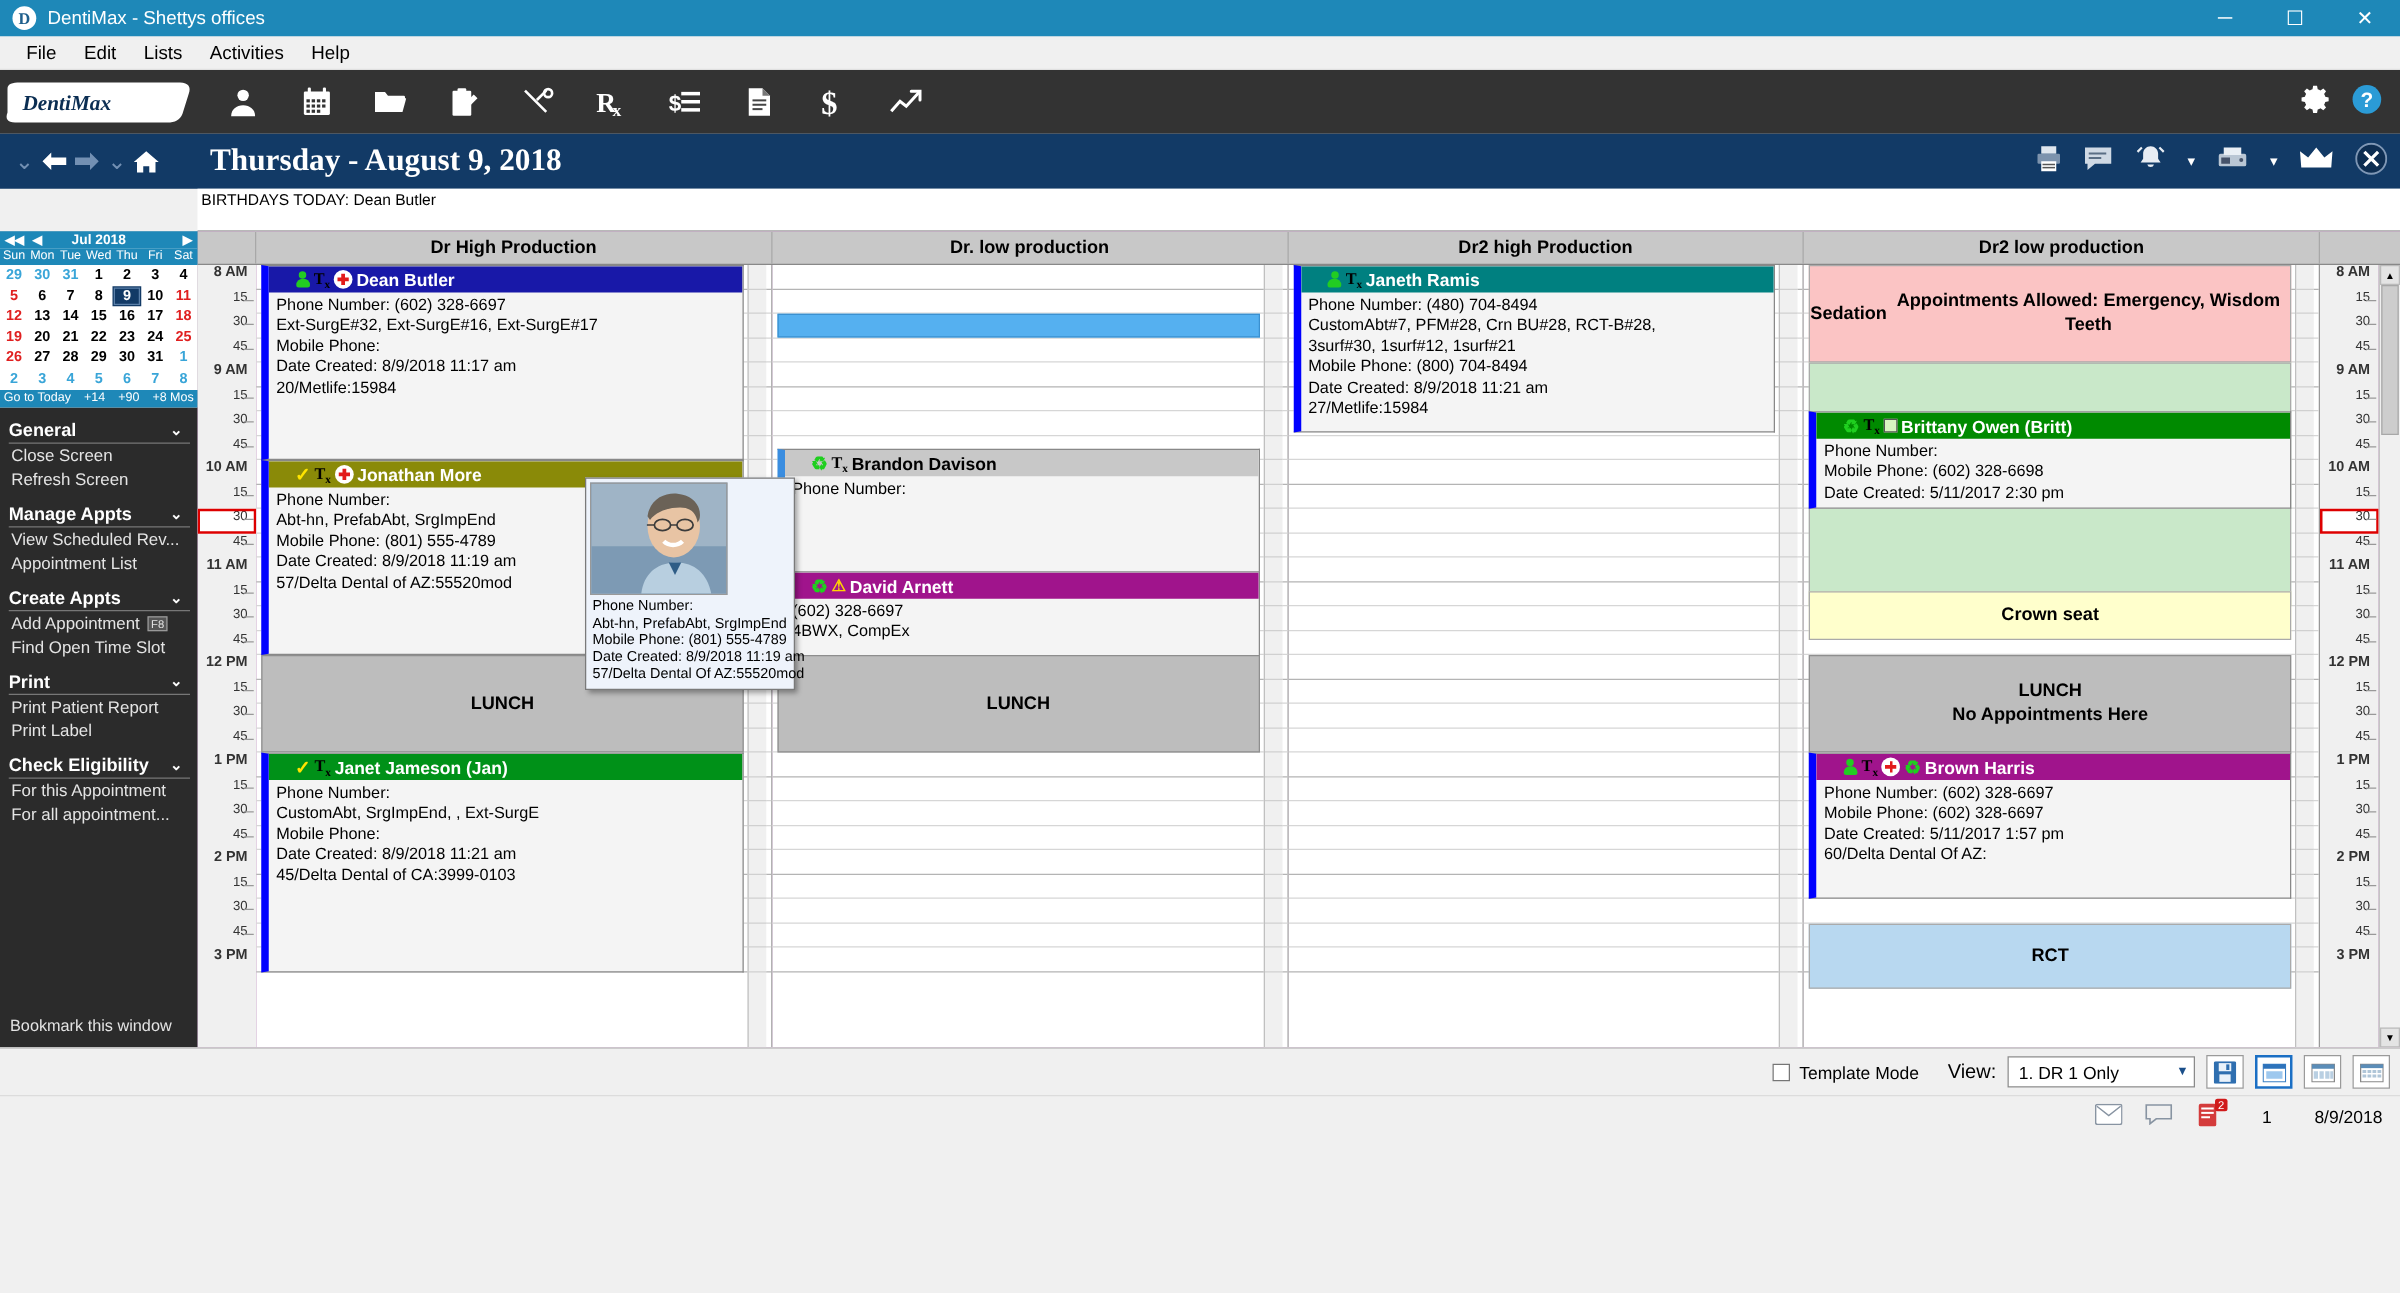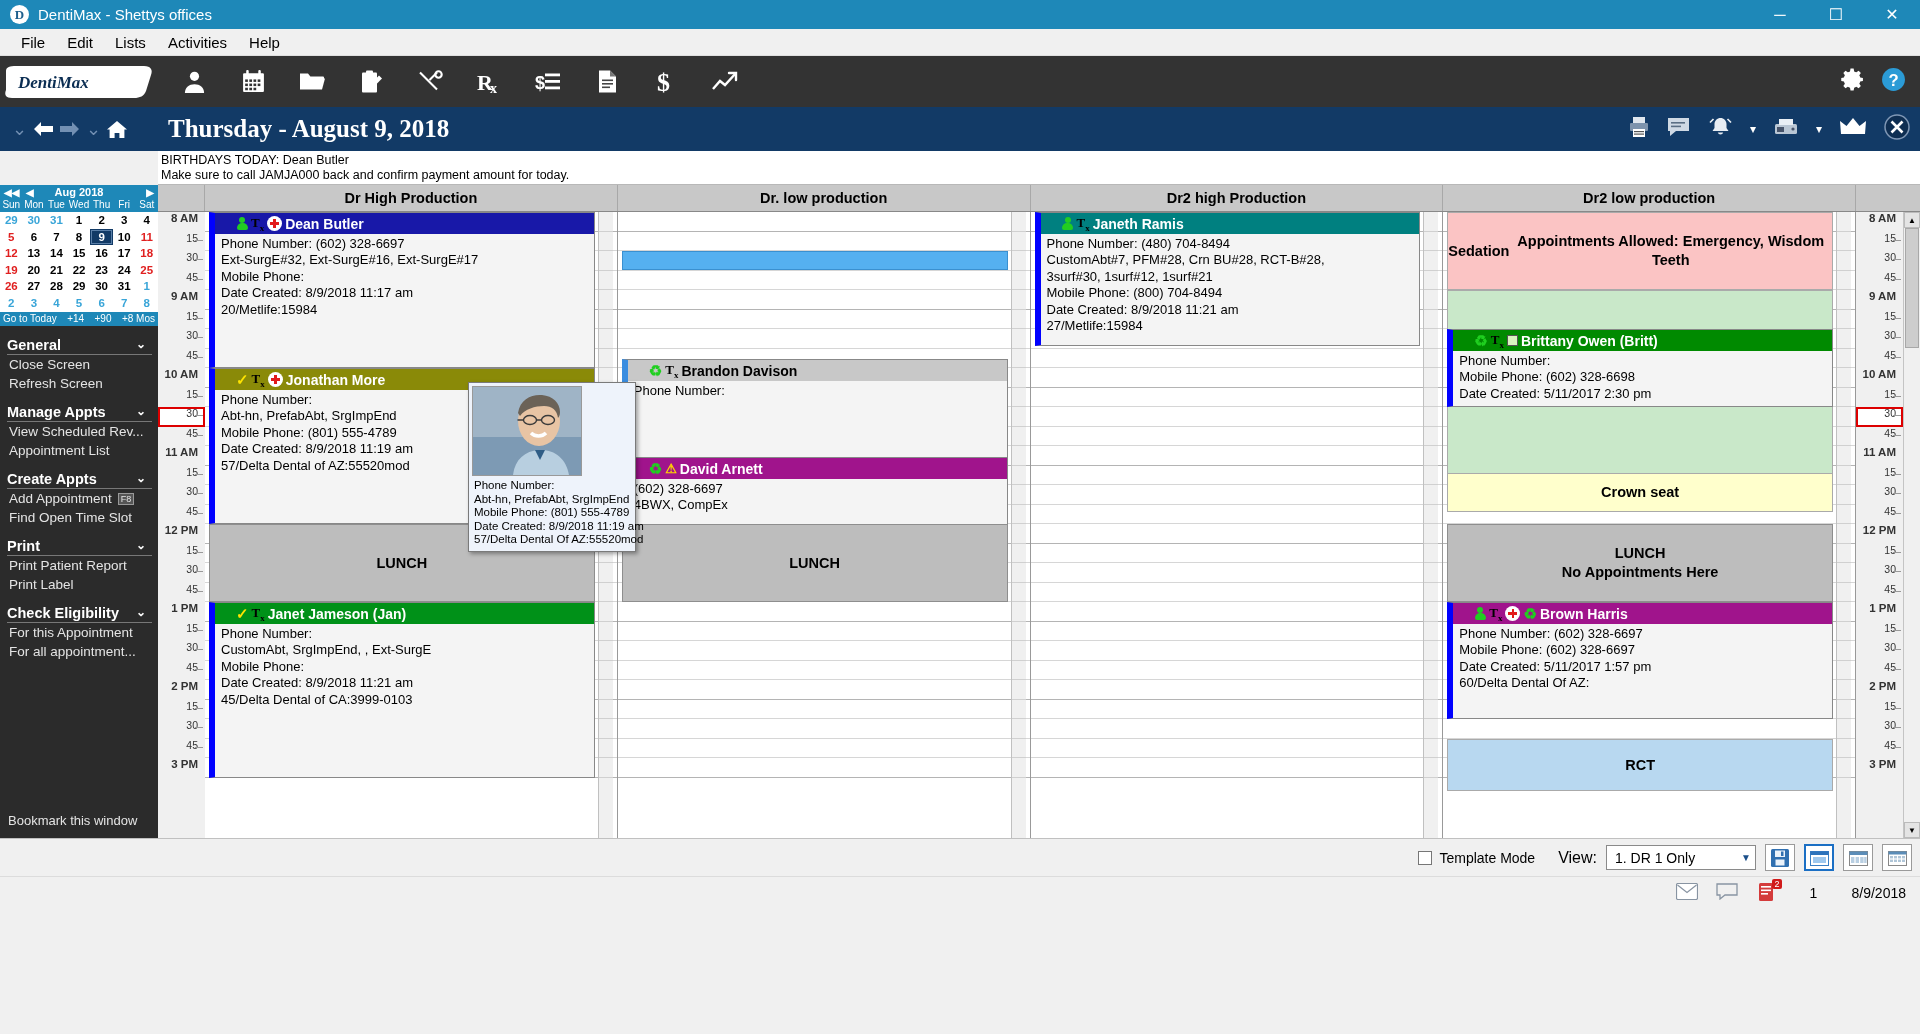--- a/index.html
+++ b/index.html
@@ -363,31 +363,30 @@
       <svg width="26" height="26" viewBox="0 0 26 26">
           <circle cx="13" cy="13" r="12" fill="#0e2e52" stroke="#7f97b5" stroke-width="1.5"></circle>
           <path d="M7.5 7.5l11 11M18.5 7.5l-11 11" stroke="#fff" stroke-width="2.6"></path>
         </svg>
     </span>
   </div>
 </div>
 
 <div class="notice">
   <div>BIRTHDAYS TODAY: Dean Butler</div>
-  <div>Make sure to call JAMJA000 back and confirm payment amount for today.</div>
 </div>
 
 <div class="body">
 
   <div class="sidebar">
     <div class="cal">
       <div class="cal-hdr">
         <span class="ar" style="left:4px">◀◀</span>
         <span class="ar" style="left:26px">◀</span>
-        <span>Aug 2018</span>
+        <span>Jul 2018</span>
         <span class="ar" style="right:4px">▶</span>
       </div>
       <div class="cal-dow">
         <div>Sun</div>
         <div>Mon</div>
         <div>Tue</div>
         <div>Wed</div>
         <div>Thu</div>
         <div>Fri</div>
         <div>Sat</div>

